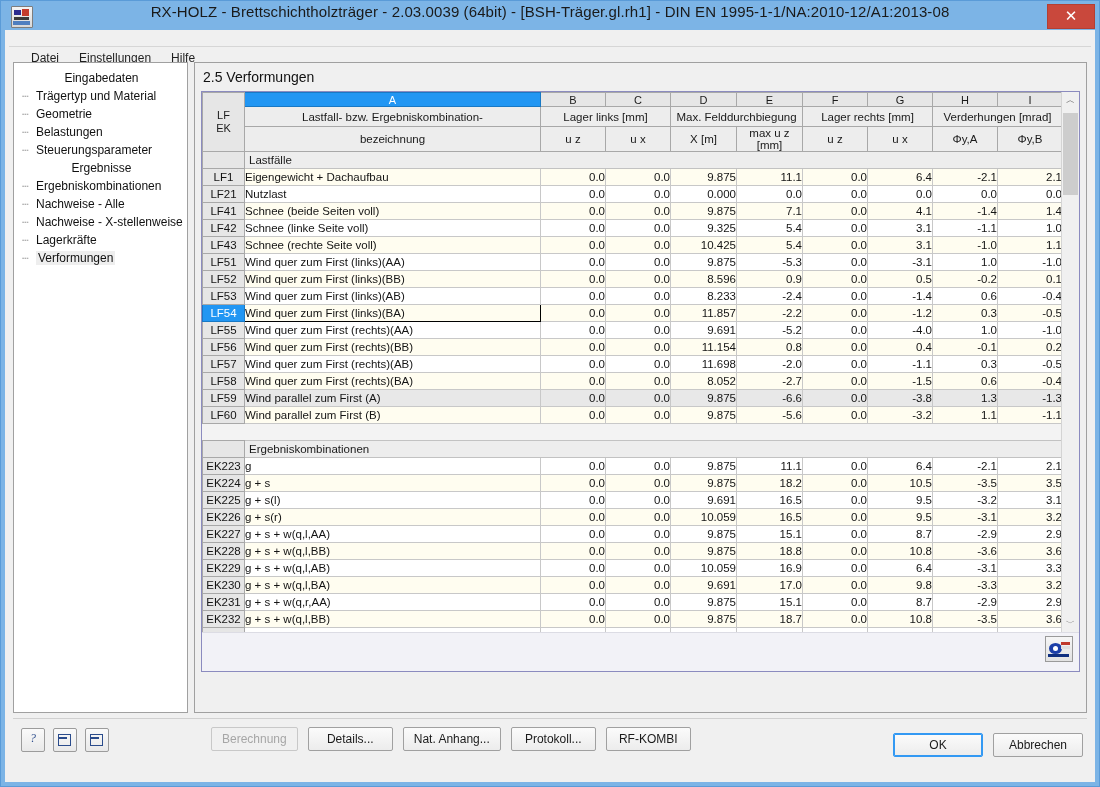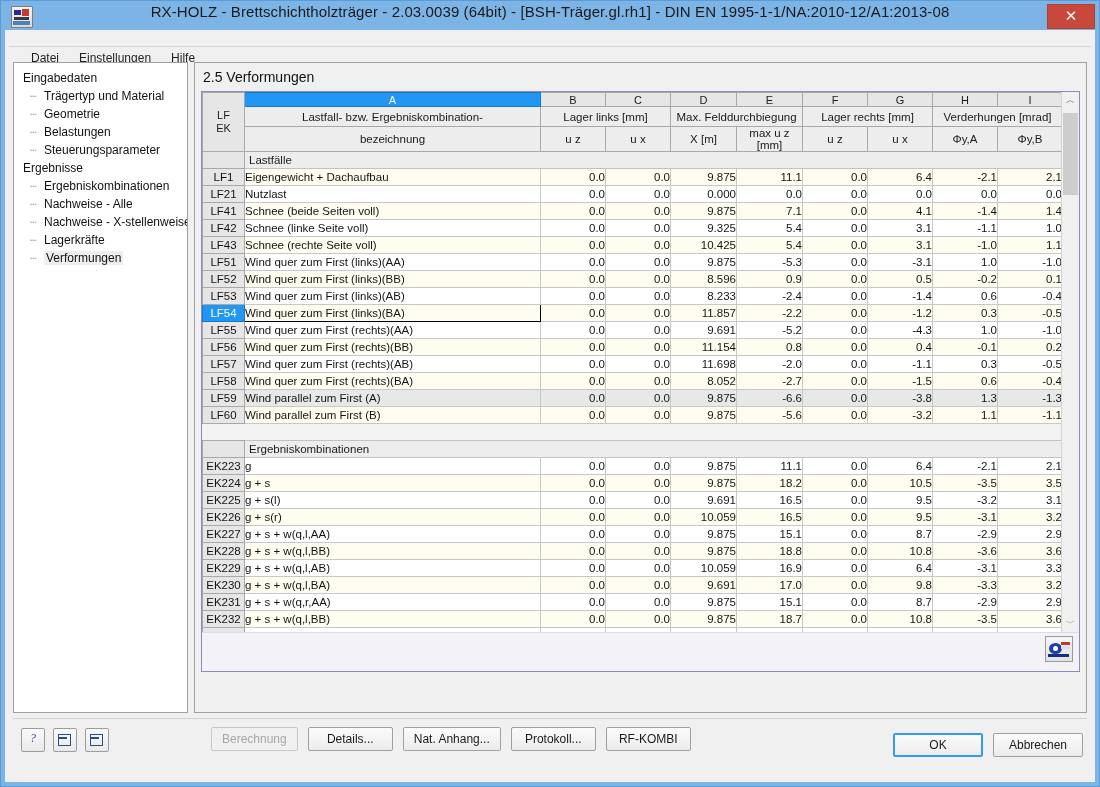--- a/index.html
+++ b/index.html
@@ -66,25 +66,25 @@
     position:absolute;left:8px;top:32px;right:8px;bottom:69px;
     display:flex;
   }
   #sidebar{
     width:175px;background:#fff;border:1px solid #a0a0a0;
     box-sizing:border-box;padding:6px 4px 4px 6px;
     overflow:hidden;
   }
   .tree-root{
     font-size:12px;color:#111;line-height:16px;
-    padding:1px 3px;white-space:nowrap;cursor:default;
+    padding:1px 3px;white-space:nowrap;cursor:default;text-align:center;
   }
   .tree-child{
     font-size:12px;color:#111;line-height:16px;
-    padding:1px 3px 1px 0;margin-left:10px;white-space:nowrap;cursor:default;
+    padding:1px 3px 1px 0;margin-left:2px;white-space:nowrap;cursor:default;
     position:relative;
   }
   .tree-child .tick{
     display:inline-block;width:14px;color:#9a9a9a;font-size:11px;
     letter-spacing:-1px;
   }
   .tree-child.sel > .lbl{background:#eeeeee;padding:0 2px;}
   #content{
     flex:1;margin-left:6px;border:1px solid #a0a0a0;
     background:#f0f0f0;box-sizing:border-box;position:relative;
@@ -457,21 +457,21 @@
                       <td class="numcell">-0.5</td>
                     </tr>
                     <tr class="drow alt">
                       <td class="lfcell">LF55</td>
                       <td class="namecell">Wind quer zum First (rechts)(AA)</td>
                       <td class="numcell">0.0</td>
                       <td class="numcell">0.0</td>
                       <td class="numcell">9.691</td>
                       <td class="numcell">-5.2</td>
                       <td class="numcell">0.0</td>
-                      <td class="numcell">-4.3</td>
+                      <td class="numcell">-4.0</td>
                       <td class="numcell">1.0</td>
                       <td class="numcell">-1.0</td>
                     </tr>
                     <tr class="drow ">
                       <td class="lfcell">LF56</td>
                       <td class="namecell">Wind quer zum First (rechts)(BB)</td>
                       <td class="numcell">0.0</td>
                       <td class="numcell">0.0</td>
                       <td class="numcell">11.154</td>
                       <td class="numcell">0.8</td>

